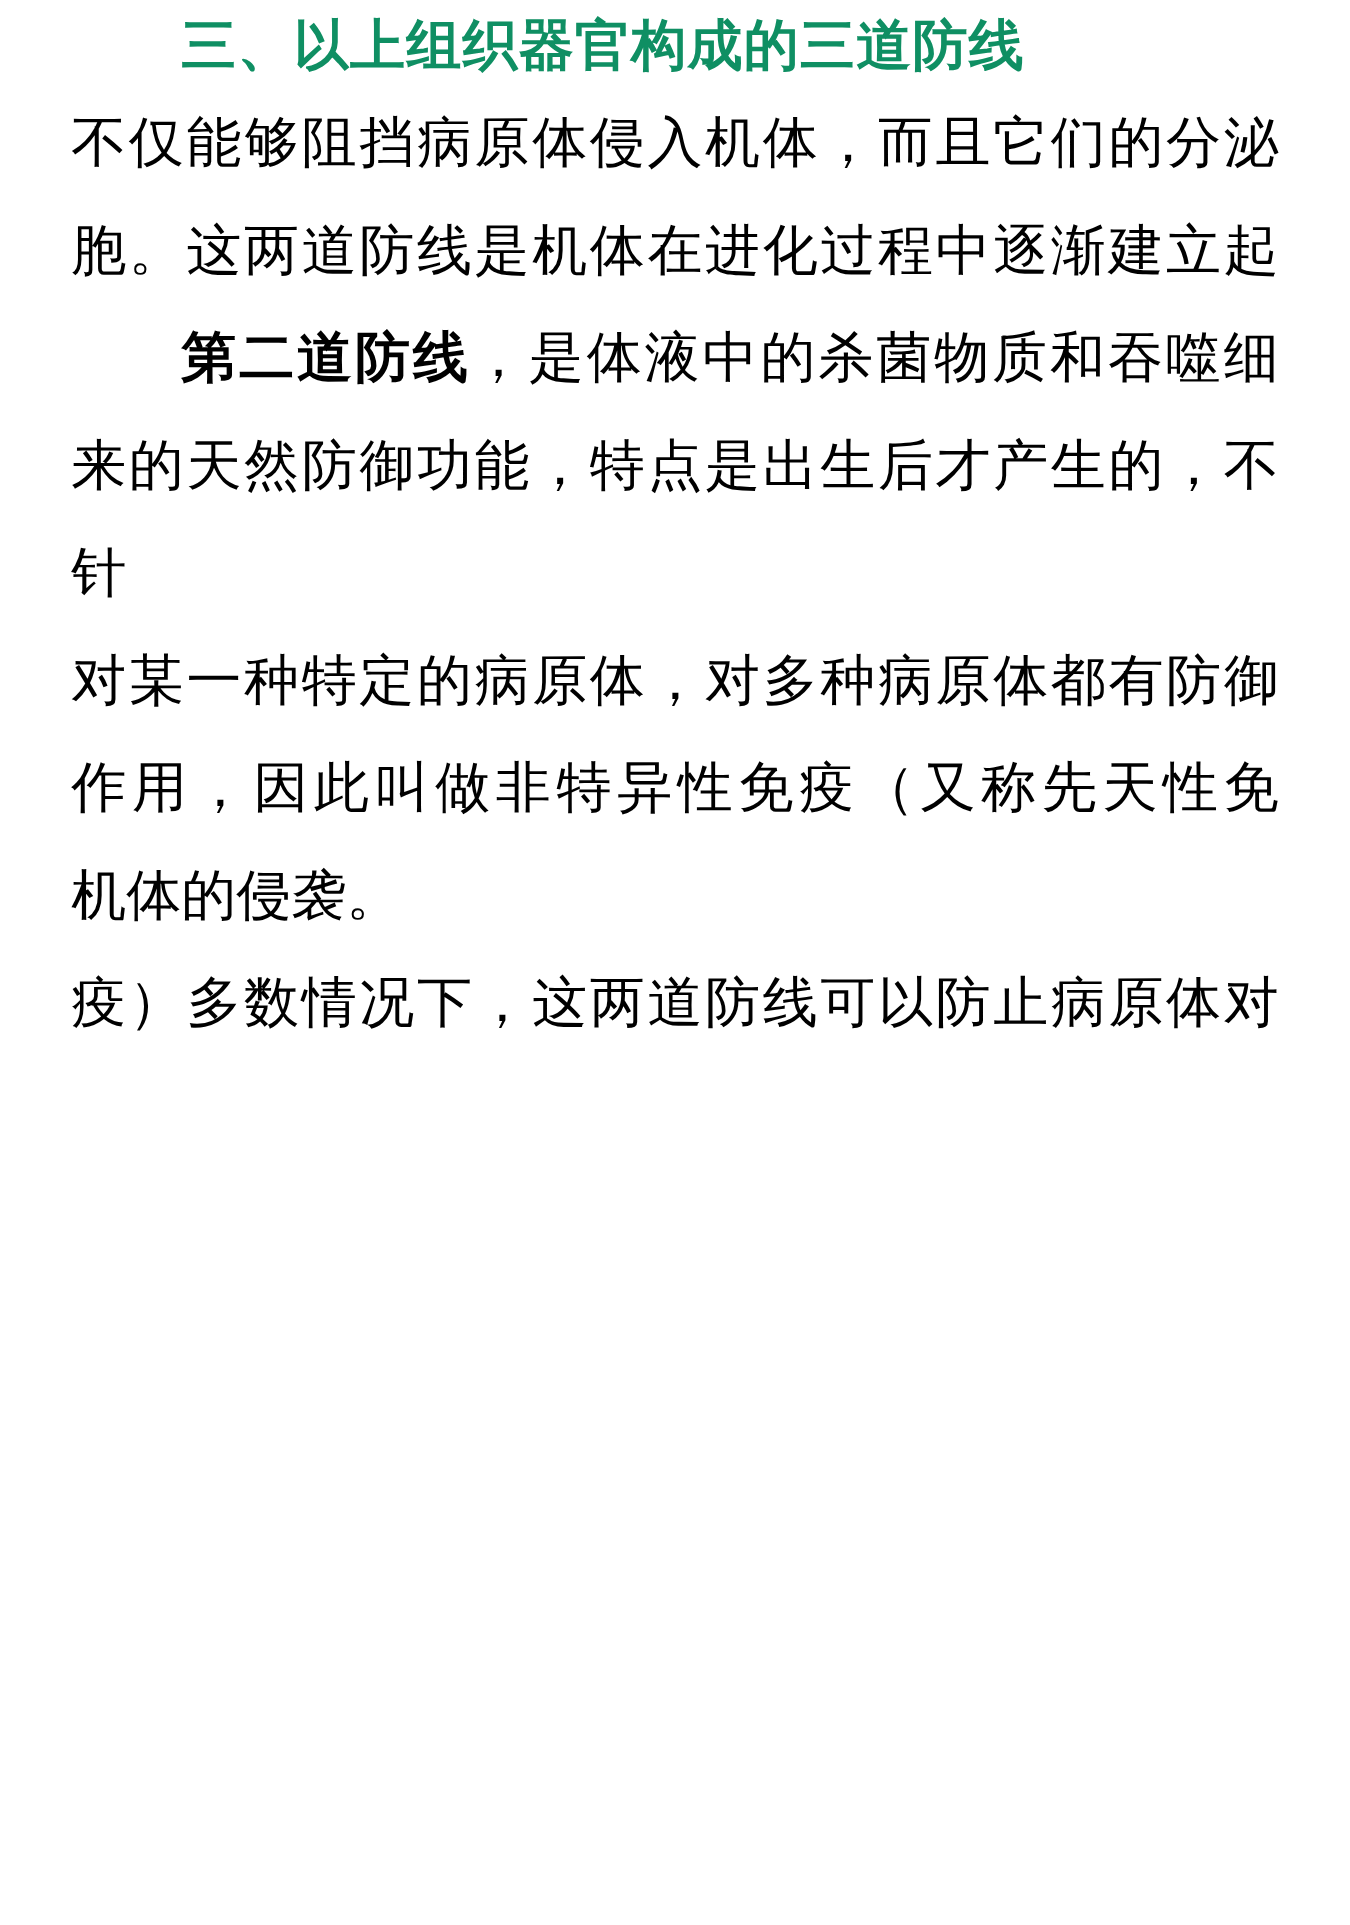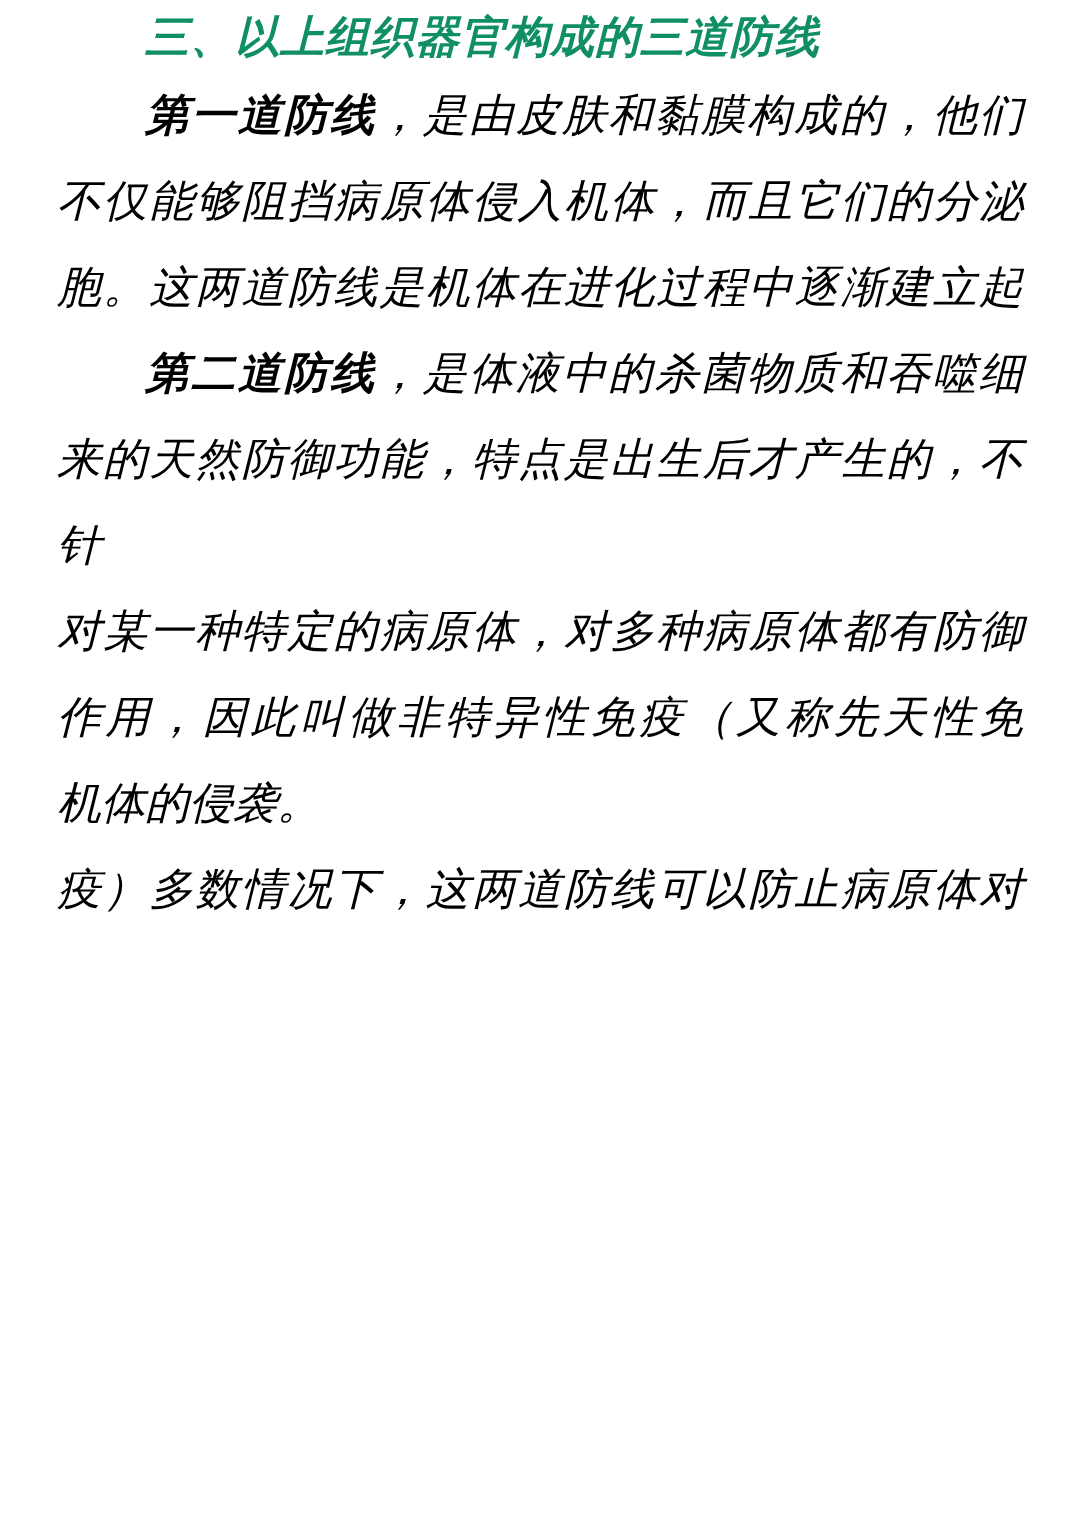--- a/index.html
+++ b/index.html
@@ -10,21 +10,20 @@
     color: #000000;
     font-family: "DejaVu Sans", sans-serif;
   }
   .page {
     box-sizing: border-box;
     width: 1080px;
     height: 1540px;
     padding: 8px 57px 0 57px;
     overflow: hidden;
     background: #ffffff;
-    font-style: italic;
   }
   .title {
     margin: 0 0 6px 0;
     padding-left: 88px;
     font-size: 44px;
     line-height: 58px;
     font-weight: 700;
     letter-spacing: 1px;
   }
   .para { margin: 0; }
@@ -41,21 +40,20 @@
   .lead { font-weight: 700; }
 </style>
 </head>
 <body>
 
 <div class="page">
 
   <h1 class="title" style="color: rgb(15, 143, 99);">三、以上组织器官构成的三道防线</h1>
 
   <div class="para">
-    <div class="line first"><span class="lead">第一道防线</span><span>，是由皮肤和黏膜构成的，他们</span></div>
     <div class="line">不仅能够阻挡病原体侵入机体，而且它们的分泌</div>
   </div>
 
   <div class="para">
     <div class="line">胞。这两道防线是机体在进化过程中逐渐建立起</div>
     <div class="line first"><span class="lead">第二道防线</span><span>，是体液中的杀菌物质和吞噬细</span></div>
     <div class="line">来的天然防御功能，特点是出生后才产生的，不针</div>
     <div class="line">对某一种特定的病原体，对多种病原体都有防御</div>
     <div class="line">作用，因此叫做非特异性免疫（又称先天性免</div>
     <div class="line end">机体的侵袭。</div>

